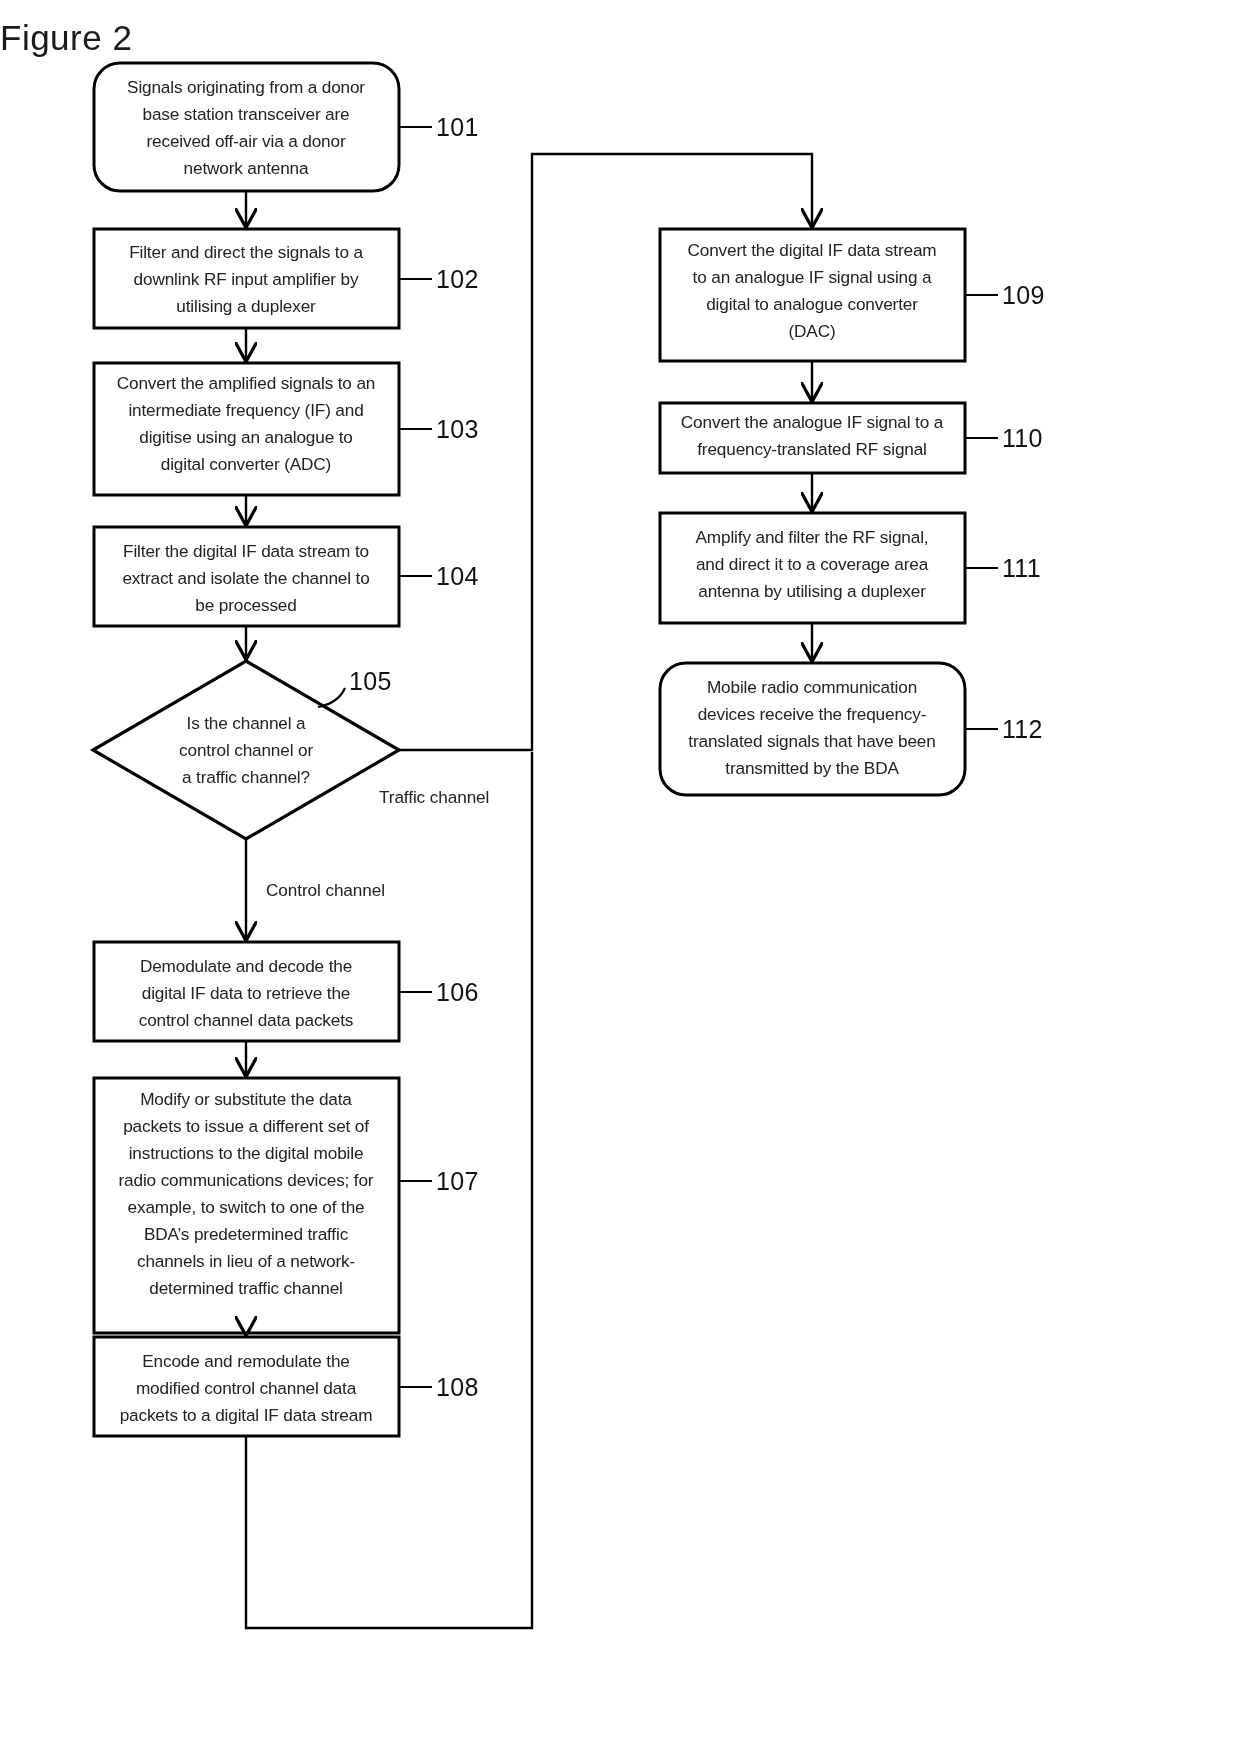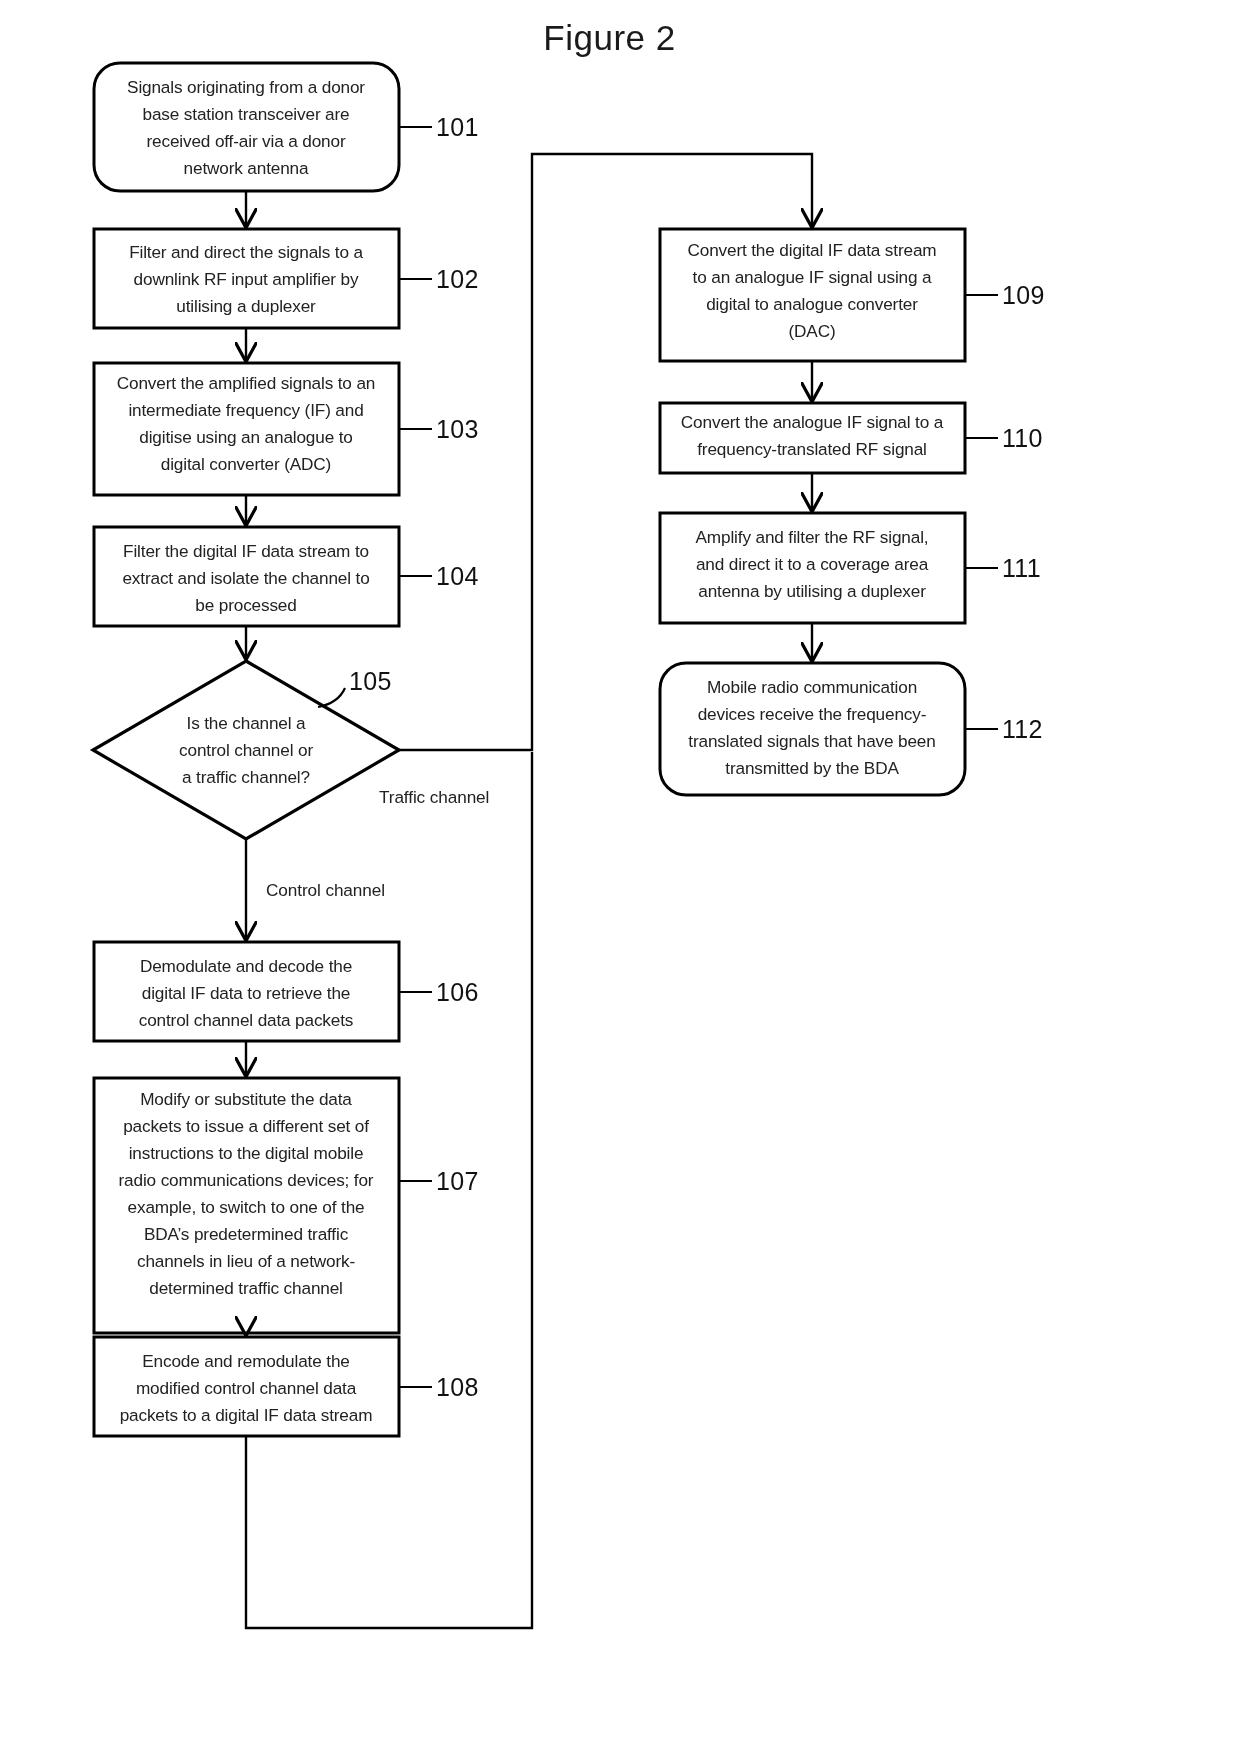--- a/index.html
+++ b/index.html
@@ -19,21 +19,20 @@
     position: absolute;
     left: 0; top: 0;
     width: 1240px;
     height: 1759px;
   }
   .fig-title {
     position: absolute;
     left: 0;
     top: 18px;
     width: 1219px;
-    text-align: center;
     font-size: 35px;
     letter-spacing: 0.5px;
     color: #1a1a1a;
     font-family: "Liberation Sans", sans-serif;
   }
   svg.flow {
     position: absolute;
     left: 0; top: 0;
     width: 1240px;
     height: 1759px;

